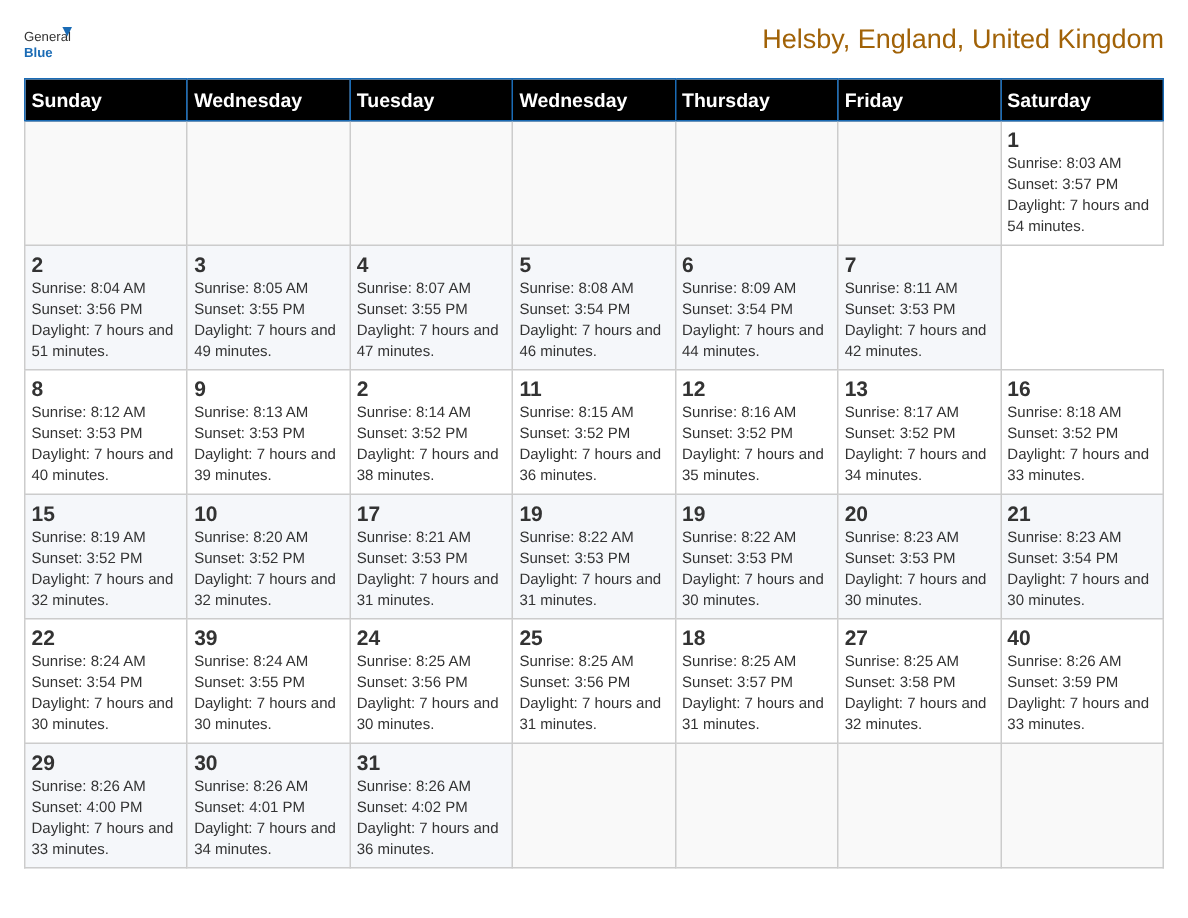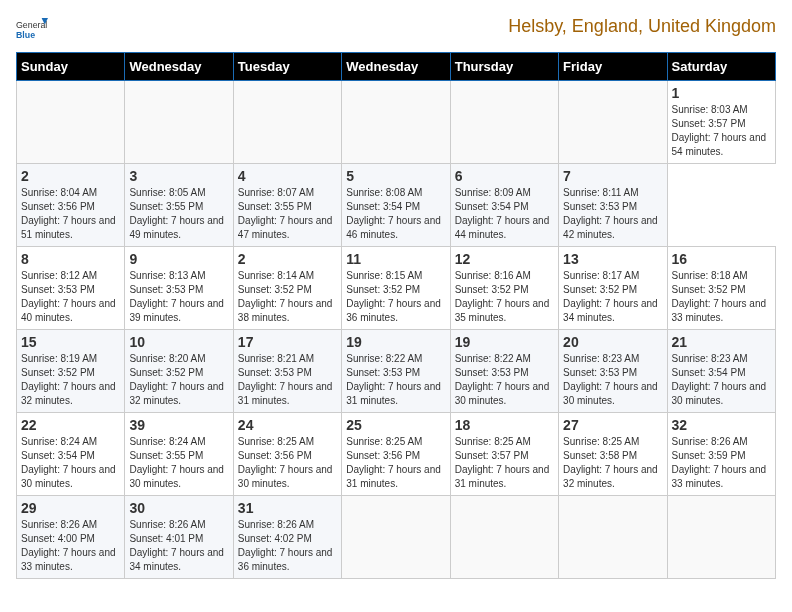--- a/index.html
+++ b/index.html
@@ -135,21 +135,21 @@
         <td><span class="day-number">20</span><span class="day-info">Sunrise: 8:23 AM<br>Sunset: 3:53 PM<br>Daylight: 7 hours and 30 minutes.</span></td>
         <td><span class="day-number">21</span><span class="day-info">Sunrise: 8:23 AM<br>Sunset: 3:54 PM<br>Daylight: 7 hours and 30 minutes.</span></td>
       </tr>
       <tr>
         <td><span class="day-number">22</span><span class="day-info">Sunrise: 8:24 AM<br>Sunset: 3:54 PM<br>Daylight: 7 hours and 30 minutes.</span></td>
         <td><span class="day-number">39</span><span class="day-info">Sunrise: 8:24 AM<br>Sunset: 3:55 PM<br>Daylight: 7 hours and 30 minutes.</span></td>
         <td><span class="day-number">24</span><span class="day-info">Sunrise: 8:25 AM<br>Sunset: 3:56 PM<br>Daylight: 7 hours and 30 minutes.</span></td>
         <td><span class="day-number">25</span><span class="day-info">Sunrise: 8:25 AM<br>Sunset: 3:56 PM<br>Daylight: 7 hours and 31 minutes.</span></td>
         <td><span class="day-number">18</span><span class="day-info">Sunrise: 8:25 AM<br>Sunset: 3:57 PM<br>Daylight: 7 hours and 31 minutes.</span></td>
         <td><span class="day-number">27</span><span class="day-info">Sunrise: 8:25 AM<br>Sunset: 3:58 PM<br>Daylight: 7 hours and 32 minutes.</span></td>
-        <td><span class="day-number">32</span><span class="day-info">Sunrise: 8:26 AM<br>Sunset: 3:59 PM<br>Daylight: 7 hours and 33 minutes.</span></td>
+        <td><span class="day-number">40</span><span class="day-info">Sunrise: 8:26 AM<br>Sunset: 3:59 PM<br>Daylight: 7 hours and 33 minutes.</span></td>
       </tr>
       <tr>
         <td><span class="day-number">29</span><span class="day-info">Sunrise: 8:26 AM<br>Sunset: 4:00 PM<br>Daylight: 7 hours and 33 minutes.</span></td>
         <td><span class="day-number">30</span><span class="day-info">Sunrise: 8:26 AM<br>Sunset: 4:01 PM<br>Daylight: 7 hours and 34 minutes.</span></td>
         <td><span class="day-number">31</span><span class="day-info">Sunrise: 8:26 AM<br>Sunset: 4:02 PM<br>Daylight: 7 hours and 36 minutes.</span></td>
         <td class="empty-cell"></td>
         <td class="empty-cell"></td>
         <td class="empty-cell"></td>
         <td class="empty-cell"></td>
       </tr>

